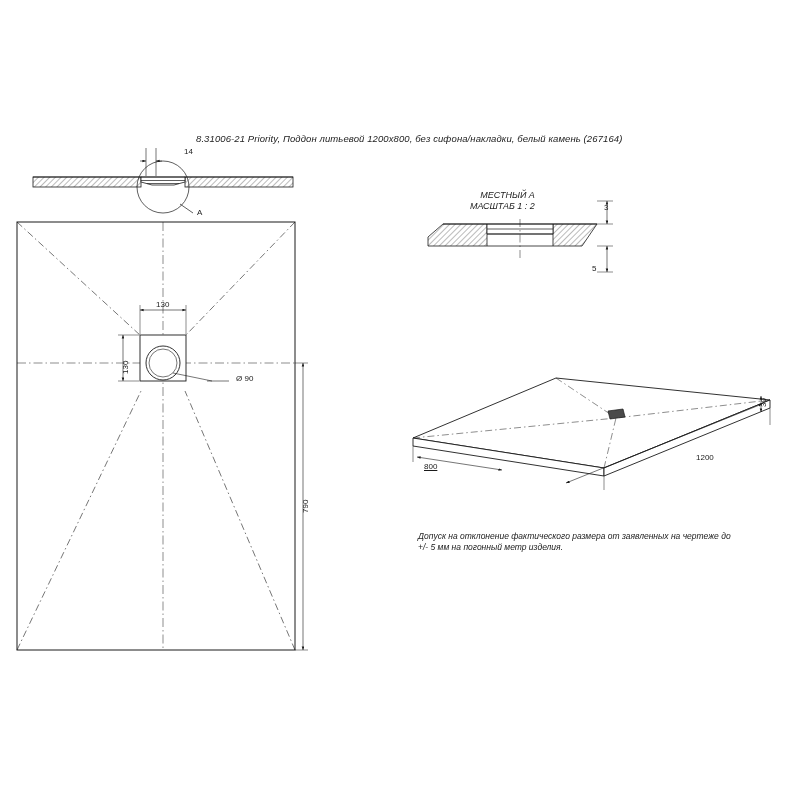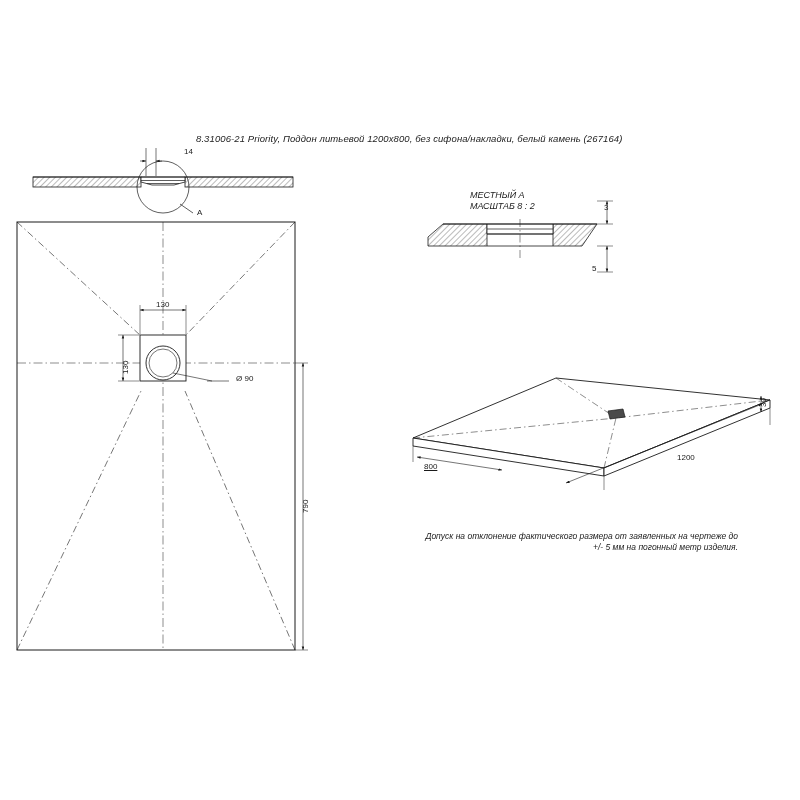--- a/index.html
+++ b/index.html
@@ -43,44 +43,43 @@
   }
   .note {
     position: absolute;
     left: 418px;
     top: 531px;
     width: 320px;
     font-size: 8.5px;
     font-style: italic;
     line-height: 11px;
     color: #1a1a1a;
-    text-align: right;
   }
   .localview {
     position: absolute;
     left: 470px;
     top: 190px;
     font-size: 9px;
     font-style: italic;
     line-height: 11px;
-    text-align: left;
+    text-align: right;
     white-space: nowrap;
   }
   svg { display: block; }
 </style>
 </head>
 <body>
 
 <div class="page">
 
   <div class="title">8.31006-21 Priority, Поддон литьевой 1200x800, без сифона/накладки, белый камень (267164)</div>
 
   <div class="localview">
     <div>МЕСТНЫЙ А</div>
-    <div>МАСШТАБ 8 : 2</div>
+    <div>МАСШТАБ 1 : 2</div>
   </div>
 
   <div class="note">Допуск на отклонение фактического размера от заявленных на чертеже до +/- 5 мм на погонный метр изделия.</div>
 
   <svg width="800" height="800" viewBox="0 0 800 800" style="position:absolute; left:0; top:0;">
     <defs>
       <pattern id="hatchPattern" width="5" height="5" patternUnits="userSpaceOnUse" patternTransform="rotate(45)">
         <line x1="0" y1="0" x2="0" y2="5" stroke="#1a1a1a" stroke-width="0.6"></line>
       </pattern>
       <pattern id="hatchPattern2" width="4" height="4" patternUnits="userSpaceOnUse" patternTransform="rotate(45)">
@@ -202,16 +201,16 @@
 
   <div class="label" style="left:156px; top:300px;">130</div>
   <div class="label vert" style="left:121px; top:374px;">130</div>
   <div class="label" style="left:208px; top:374px;margin-left:28px;">Ø 90</div>
   <div class="label vert" style="left:301px; top:513px;">790</div>
 
   <div class="label" style="left:604px; top:203px;">3</div>
   <div class="label" style="left:592px; top:264px;">5</div>
 
   <div class="label" style="left:424px; top:462px;text-decoration:underline;">800</div>
-  <div class="label" style="left:677px; top:453px;">1200</div>
+  <div class="label" style="left:696px; top:453px;">1200</div>
   <div class="label vert" style="left:759px; top:407px;">30</div>
 
 </div>
 
 </body></html>

